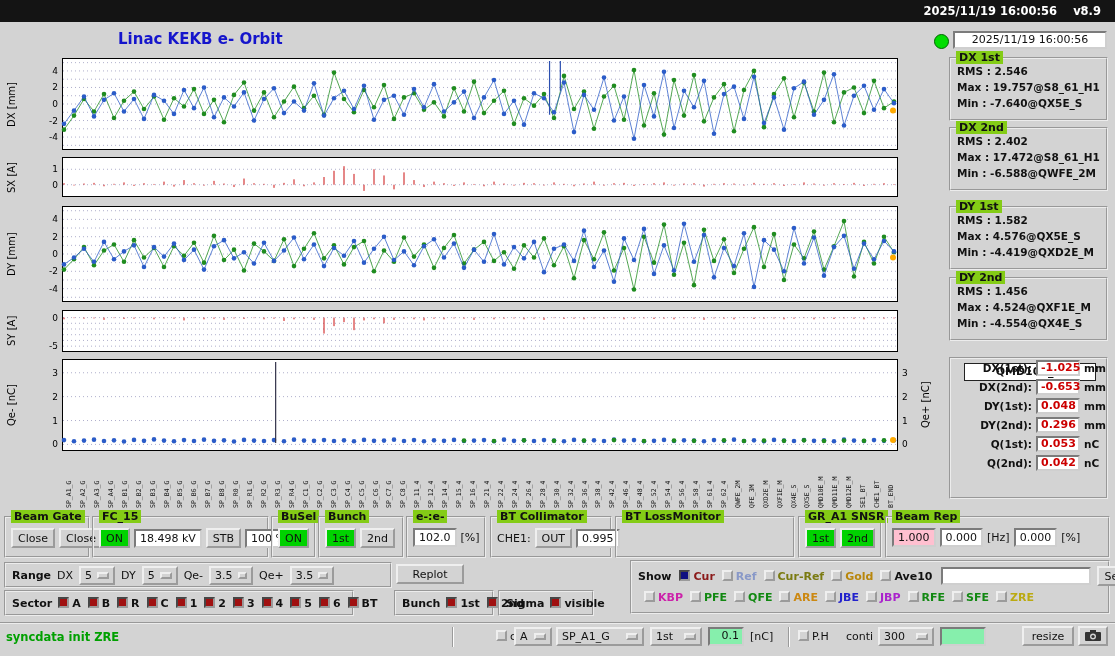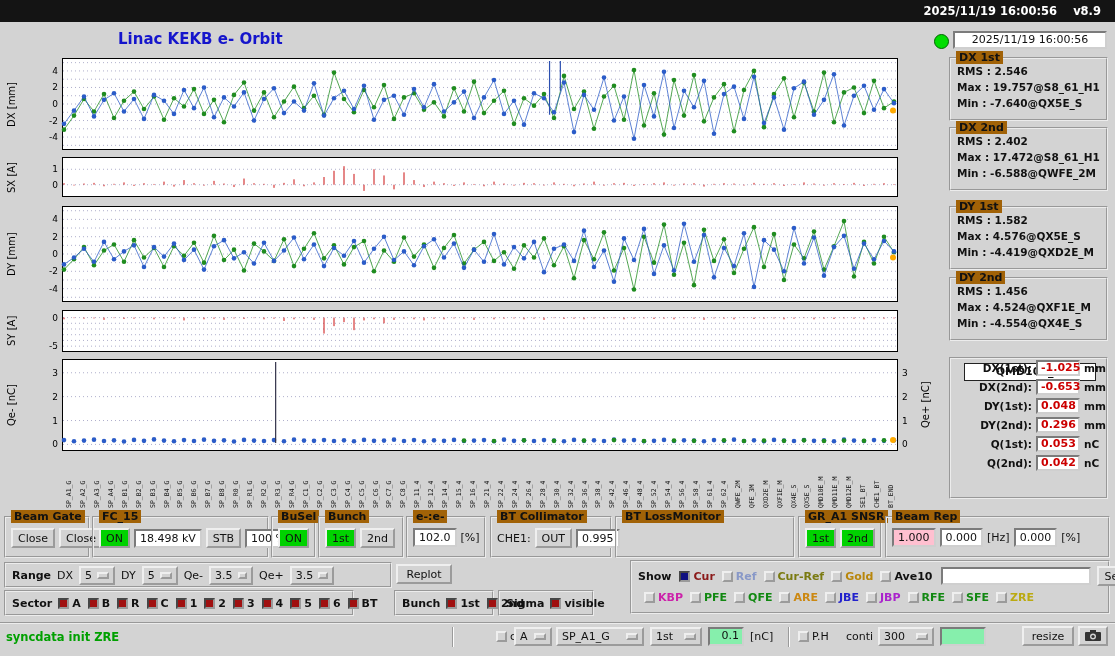--- a/index.html
+++ b/index.html
@@ -18,21 +18,21 @@
   .ylab-r{left:920px;}
   #xlabels{position:absolute;left:62px;top:452px;width:836px;height:58px;overflow:hidden;}
   .xlabel{position:absolute;top:56px;transform:rotate(-90deg);transform-origin:0 0;
           font-size:6.5px;line-height:7px;white-space:nowrap;width:56px;overflow:hidden;
           color:#111;font-family:"DejaVu Sans Mono",monospace;}
   .indicator{position:absolute;left:934px;top:34px;width:13px;height:13px;border-radius:50%;
              background:#00dd00;border:1px solid #006600;}
   .tsbox{position:absolute;left:953px;top:31px;width:154px;height:18px;background:#fff;
          border:2px inset #cfcfcf;box-sizing:border-box;text-align:center;font-size:11px;line-height:14px;}
   .group,.statbox,.monbox{position:absolute;border:2px groove #ececec;box-sizing:border-box;}
-  .gtitle{position:absolute;top:-8px;left:5px;background:#a16207;padding:0 3px;font-size:11px;
+  .gtitle{position:absolute;top:-8px;left:5px;background:#84cc16;padding:0 3px;font-size:11px;
           font-weight:bold;line-height:13px;white-space:nowrap;}
   .statbox{left:949px;width:159px;height:64px;}
   .statline{position:absolute;left:6px;font-size:10.5px;font-weight:bold;white-space:nowrap;}
   .monbox{left:949px;top:357px;width:159px;height:142px;}
   .montitle{position:absolute;left:13px;top:4px;width:130px;height:16px;background:#fff;
             border:1px solid #222;font-weight:bold;text-align:center;font-size:11px;line-height:16px;}
   .monrow{position:absolute;left:2px;right:4px;height:18px;display:flex;align-items:center;
           justify-content:flex-end;gap:4px;}
   .monlabel{font-size:10.5px;font-weight:bold;text-align:right;}
   .monval{width:44px;background:#fff;border:2px inset #cfcfcf;box-sizing:border-box;color:#cc0000;
@@ -45,21 +45,21 @@
   .display{background:#fff;border:2px inset #cfcfcf;padding:0 4px;font-size:11px;height:19px;
            display:inline-flex;align-items:center;box-sizing:border-box;white-space:nowrap;}
   .display.pink{background:#ffc0d0;}
   .glabel{font-size:11px;white-space:nowrap;}
   .dd{display:inline-flex;align-items:center;justify-content:space-between;background:#d3d3d3;
       border:2px outset #efefef;padding:1px 4px;font-size:11px;height:19px;box-sizing:border-box;gap:5px;}
   .dd .handle{width:12px;height:7px;border:2px outset #efefef;background:#d3d3d3;display:inline-block;box-sizing:border-box;}
   .ibox{position:absolute;border:2px groove #ececec;display:flex;align-items:center;gap:6px;
         padding:0 6px;box-sizing:border-box;}
   .ititle{font-weight:bold;font-size:11px;white-space:nowrap;}
-  .chk-item{display:inline-flex;align-items:center;gap:3px;margin-right:7px;white-space:nowrap;}
+  .chk-item{display:inline-flex;gap:3px;margin-right:7px;white-space:nowrap;}
   .chk-box{width:11px;height:11px;border:2px outset #efefef;background:#d3d3d3;box-sizing:border-box;flex:none;}
   .chk-box.checked{border:2px inset #9a9a9a;}
   .chk-label{font-size:11px;font-weight:bold;}
   .show-row{position:absolute;left:6px;display:flex;align-items:center;gap:2px;}
   .tinput{background:#fff;border:2px inset #cfcfcf;height:18px;width:150px;font-size:11px;
           font-family:inherit;box-sizing:border-box;}
   .statusbar{position:absolute;left:0;top:622px;width:1115px;height:26px;border-top:2px groove #ececec;box-sizing:border-box;}
   .sb-msg{position:absolute;left:6px;top:6px;color:#00a000;font-weight:bold;font-size:11.5px;}
   .sb-abs{position:absolute;}
   .entry{position:absolute;background:#86efac;border:2px inset #cfcfcf;height:19px;font-size:11px;
@@ -1002,21 +1002,21 @@
     <span class="dd" style="width:44px;">
       <span>3.5</span>
       <span class="handle"></span>
     </span>
     <span class="glabel">Qe+</span>
     <span class="dd" style="width:44px;">
       <span>3.5</span>
       <span class="handle"></span>
     </span>
   </div>
-  <button class="btn" style="position:absolute;left:396px;top:564px;width:56px;">Replot</button>
+  <button class="btn" style="position:absolute;left:396px;top:564px;width:68px;">Replot</button>
 
   <div class="ibox" style="left:4px;top:590px;width:350px;height:26px;">
     <span class="ititle">Sector</span>
     <span style="display:flex;align-items:center;">
         <span class="chk-item">
           <span class="chk-box checked" style="background: rgb(160, 16, 16);"></span>
           <span class="chk-label">A</span>
         </span>
         <span class="chk-item">
           <span class="chk-box checked" style="background: rgb(160, 16, 16);"></span>

